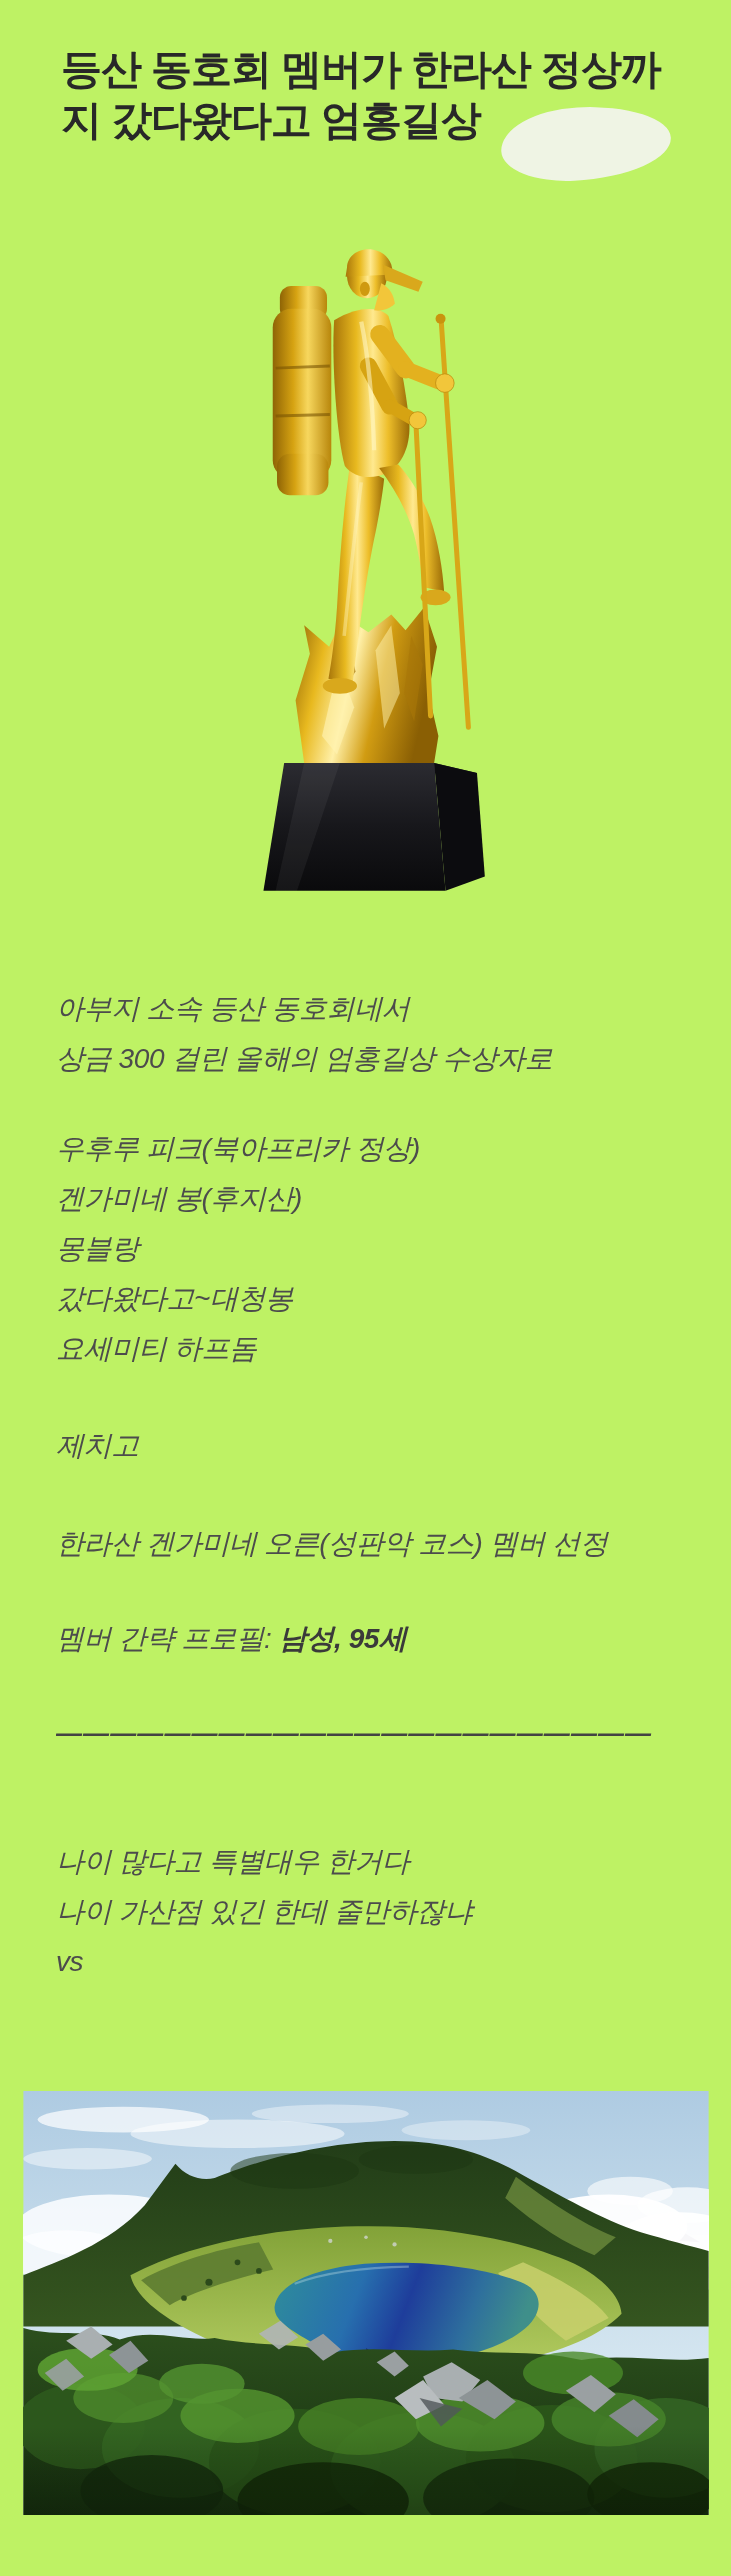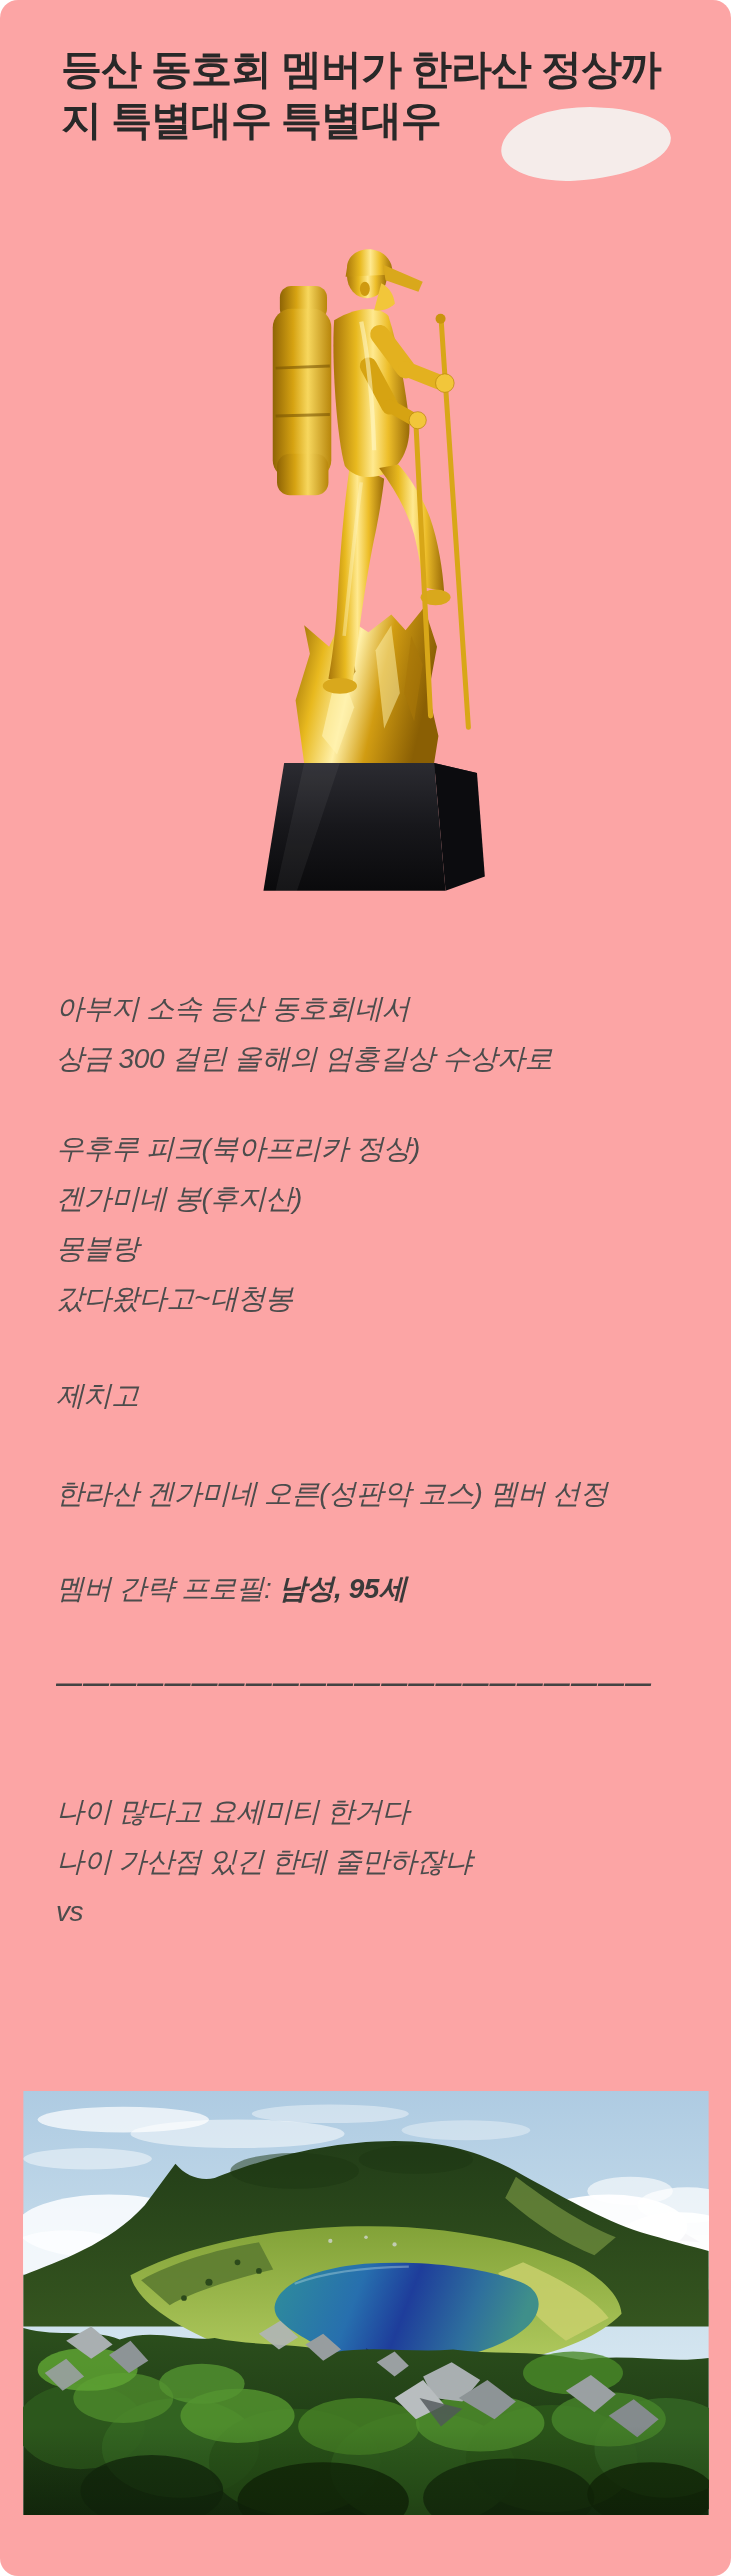--- a/index.html
+++ b/index.html
@@ -1,22 +1,21 @@
 <!DOCTYPE html>
 <html style="font-size:11.4px"><head>
 <meta charset="utf-8">
 <style>
   html,body{margin:0;padding:0;background:#ffffff;}
   .page{
     position:relative;
     width:731px;height:2576px;
-    background:#fca5a5;
+    background:#bef264;
     font-family:"Liberation Sans", sans-serif;
     overflow:hidden;
-    border-radius:18px;
   }
   .title-block{
     position:absolute;top:44px;left:61px;right:18.6px;
     font-size:41px;line-height:51px;font-weight:700;
     color:#282828;letter-spacing:-1.1px;
     z-index:2;
   }
   .title-line{white-space:nowrap;}
   .smudge{
     position:absolute;left:501px;top:107px;width:170px;height:73px;
@@ -53,21 +52,21 @@
 </style>
 </head>
 <body>
 
 <div class="page">
 
   <div class="smudge"></div>
 
   <header class="title-block">
     <div class="title-line">등산 동호회 멤버가 한라산 정상까</div>
-    <div class="title-line">지 특별대우 특별대우</div>
+    <div class="title-line">지 갔다왔다고 엄홍길상</div>
   </header>
 
   <div class="trophy">
     <svg viewBox="0 0 330 920" xmlns="http://www.w3.org/2000/svg">
       <defs>
         <linearGradient id="gd" x1="0" y1="0" x2="1" y2="0">
           <stop offset="0" stop-color="#a8760a"></stop>
           <stop offset="0.3" stop-color="#e8b91f"></stop>
           <stop offset="0.52" stop-color="#ffe98f"></stop>
           <stop offset="0.72" stop-color="#edbe2a"></stop>
@@ -155,30 +154,31 @@
   </div>
 
   <main class="body-text">
     <p>아부지 소속 등산 동호회네서</p>
     <p>상금 300 걸린 올해의 엄홍길상 수상자로</p>
 
     <p class="p-list">우후루 피크(북아프리카 정상)</p>
     <p>겐가미네 봉(후지산)</p>
     <p>몽블랑</p>
     <p>갔다왔다고~대청봉</p>
+    <p>요세미티 하프돔</p>
 
     <p class="p-jechigo">제치고</p>
 
     <p class="p-hallasan">한라산 겐가미네 오른(성판악 코스) 멤버 선정</p>
 
     <p class="p-profile"><span>멤버 간략 프로필: </span><strong>남성, 95세</strong></p>
 
     <p class="divider">——————————————————————</p>
 
-    <p class="p-debate">나이 많다고 요세미티 한거다</p>
+    <p class="p-debate">나이 많다고 특별대우 한거다</p>
     <p>나이 가산점 있긴 한데 줄만하잖냐</p>
     <p>vs</p>
   </main>
 
   <figure class="photo" style="margin:0;">
     <svg viewBox="0 0 960 594" xmlns="http://www.w3.org/2000/svg">
       <defs>
         <linearGradient id="sky" x1="0" y1="0" x2="0" y2="1">
           <stop offset="0" stop-color="#aecbe2"></stop>
           <stop offset="0.55" stop-color="#cfe2ee"></stop>

